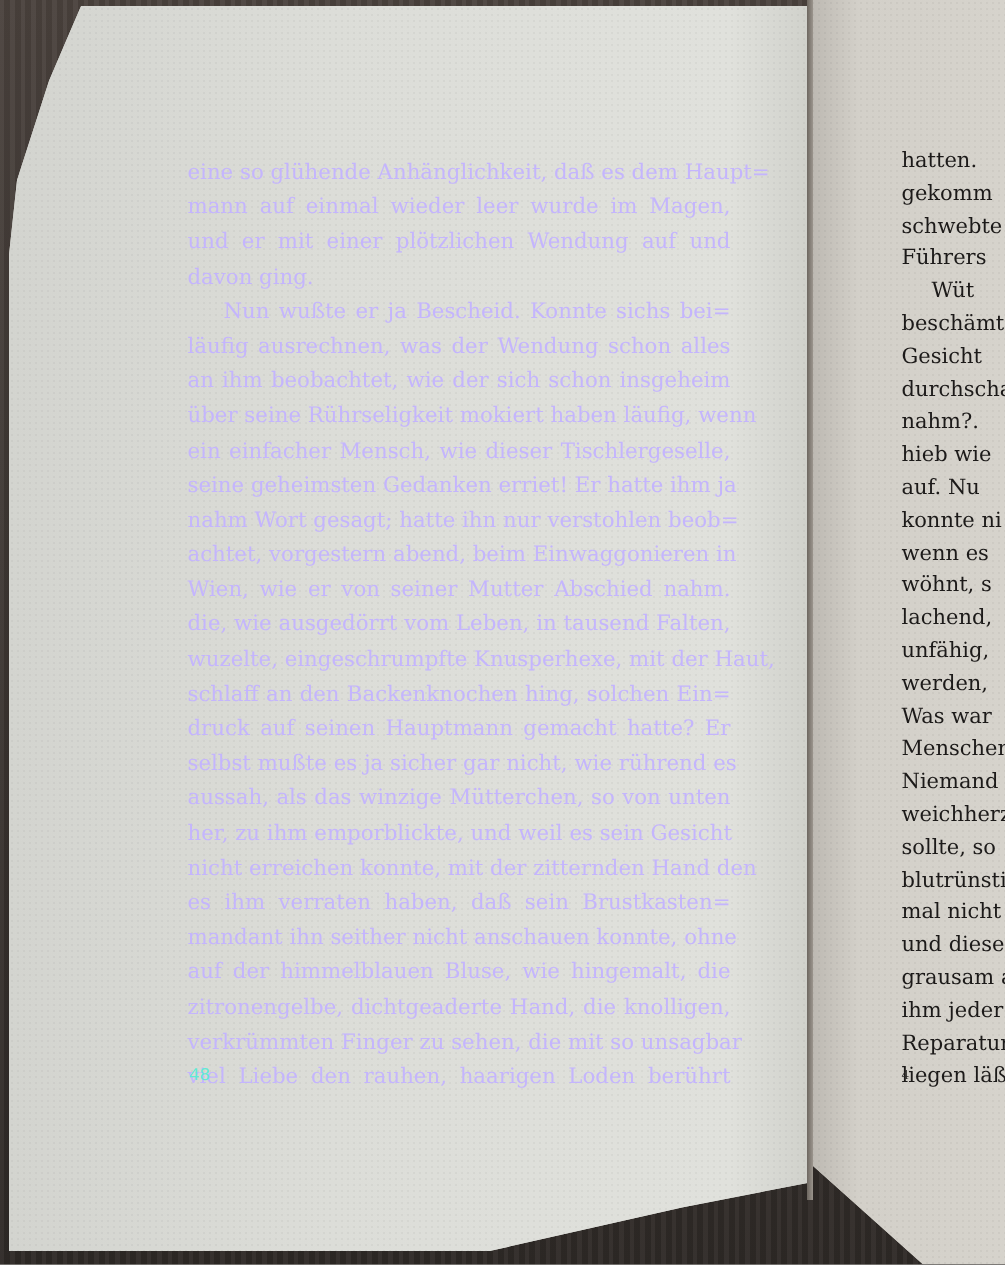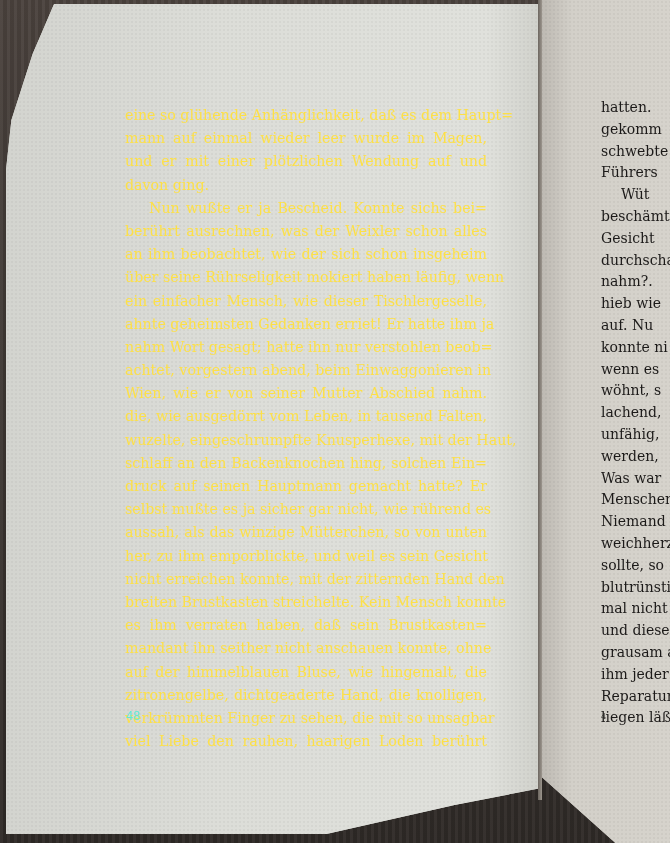--- a/index.html
+++ b/index.html
@@ -31,21 +31,21 @@
       linear-gradient(90deg,#bcb8b1 0%, #d3d0c9 25%, #d6d3cc 100%);
     background-size: 4px 4px, 100% 100%;
     clip-path: polygon(0 0, 100% 0, 100% 100%, 58% 100%, 0 92%);
   }
   .gutter {
     position:absolute; left:538px; top:0; width:4px; height:800px;
     background:linear-gradient(90deg,#6d6760,#9b958d);
   }
   .text-block {
     position:absolute; left:125px; top:104px; width:362px;
-    color:#fde047;
+    color:#c4b5fd;
     font-family: "DejaVu Serif", serif;
     font-size:14.2px;
     line-height:23.2px;
   }
   .line {
     display:block; white-space:nowrap;
     text-align:justify; text-align-last:justify;
     height:23.2px;
   }
   .line.last { text-align-last:left; }
@@ -74,37 +74,36 @@
 <div class="left-page"></div>
 <div class="right-page"></div>
 <div class="gutter"></div>
 
 <div class="text-block" id="left-text">
     <span class="line">eine so glühende Anhänglichkeit, daß es dem Haupt=</span>
     <span class="line">mann auf einmal wieder leer wurde im Magen,</span>
     <span class="line">und er mit einer plötzlichen Wendung auf und</span>
     <span class="line last">davon ging.</span>
     <span class="line indent">Nun wußte er ja Bescheid. Konnte sichs bei=</span>
-    <span class="line">berührt ausrechnen, was der Weixler schon alles</span>
+    <span class="line">läufig ausrechnen, was der Wendung schon alles</span>
     <span class="line">an ihm beobachtet, wie der sich schon insgeheim</span>
     <span class="line">über seine Rührseligkeit mokiert haben läufig, wenn</span>
     <span class="line">ein einfacher Mensch, wie dieser Tischlergeselle,</span>
-    <span class="line">ahnte geheimsten Gedanken erriet! Er hatte ihm ja</span>
+    <span class="line">seine geheimsten Gedanken erriet! Er hatte ihm ja</span>
     <span class="line">nahm Wort gesagt; hatte ihn nur verstohlen beob=</span>
     <span class="line">achtet, vorgestern abend, beim Einwaggonieren in</span>
     <span class="line">Wien, wie er von seiner Mutter Abschied nahm.</span>
     <span class="line">die, wie ausgedörrt vom Leben, in tausend Falten,</span>
     <span class="line">wuzelte, eingeschrumpfte Knusperhexe, mit der Haut,</span>
     <span class="line">schlaff an den Backenknochen hing, solchen Ein=</span>
     <span class="line">druck auf seinen Hauptmann gemacht hatte? Er</span>
     <span class="line">selbst mußte es ja sicher gar nicht, wie rührend es</span>
     <span class="line">aussah, als das winzige Mütterchen, so von unten</span>
     <span class="line">her, zu ihm emporblickte, und weil es sein Gesicht</span>
     <span class="line">nicht erreichen konnte, mit der zitternden Hand den</span>
-    <span class="line">breiten Brustkasten streichelte. Kein Mensch konnte</span>
     <span class="line">es ihm verraten haben, daß sein Brustkasten=</span>
     <span class="line">mandant ihn seither nicht anschauen konnte, ohne</span>
     <span class="line">auf der himmelblauen Bluse, wie hingemalt, die</span>
     <span class="line">zitronengelbe, dichtgeaderte Hand, die knolligen,</span>
     <span class="line">verkrümmten Finger zu sehen, die mit so unsagbar</span>
     <span class="line">viel Liebe den rauhen, haarigen Loden berührt</span>
   </div>
 
 <div class="page-number">48</div>
 

